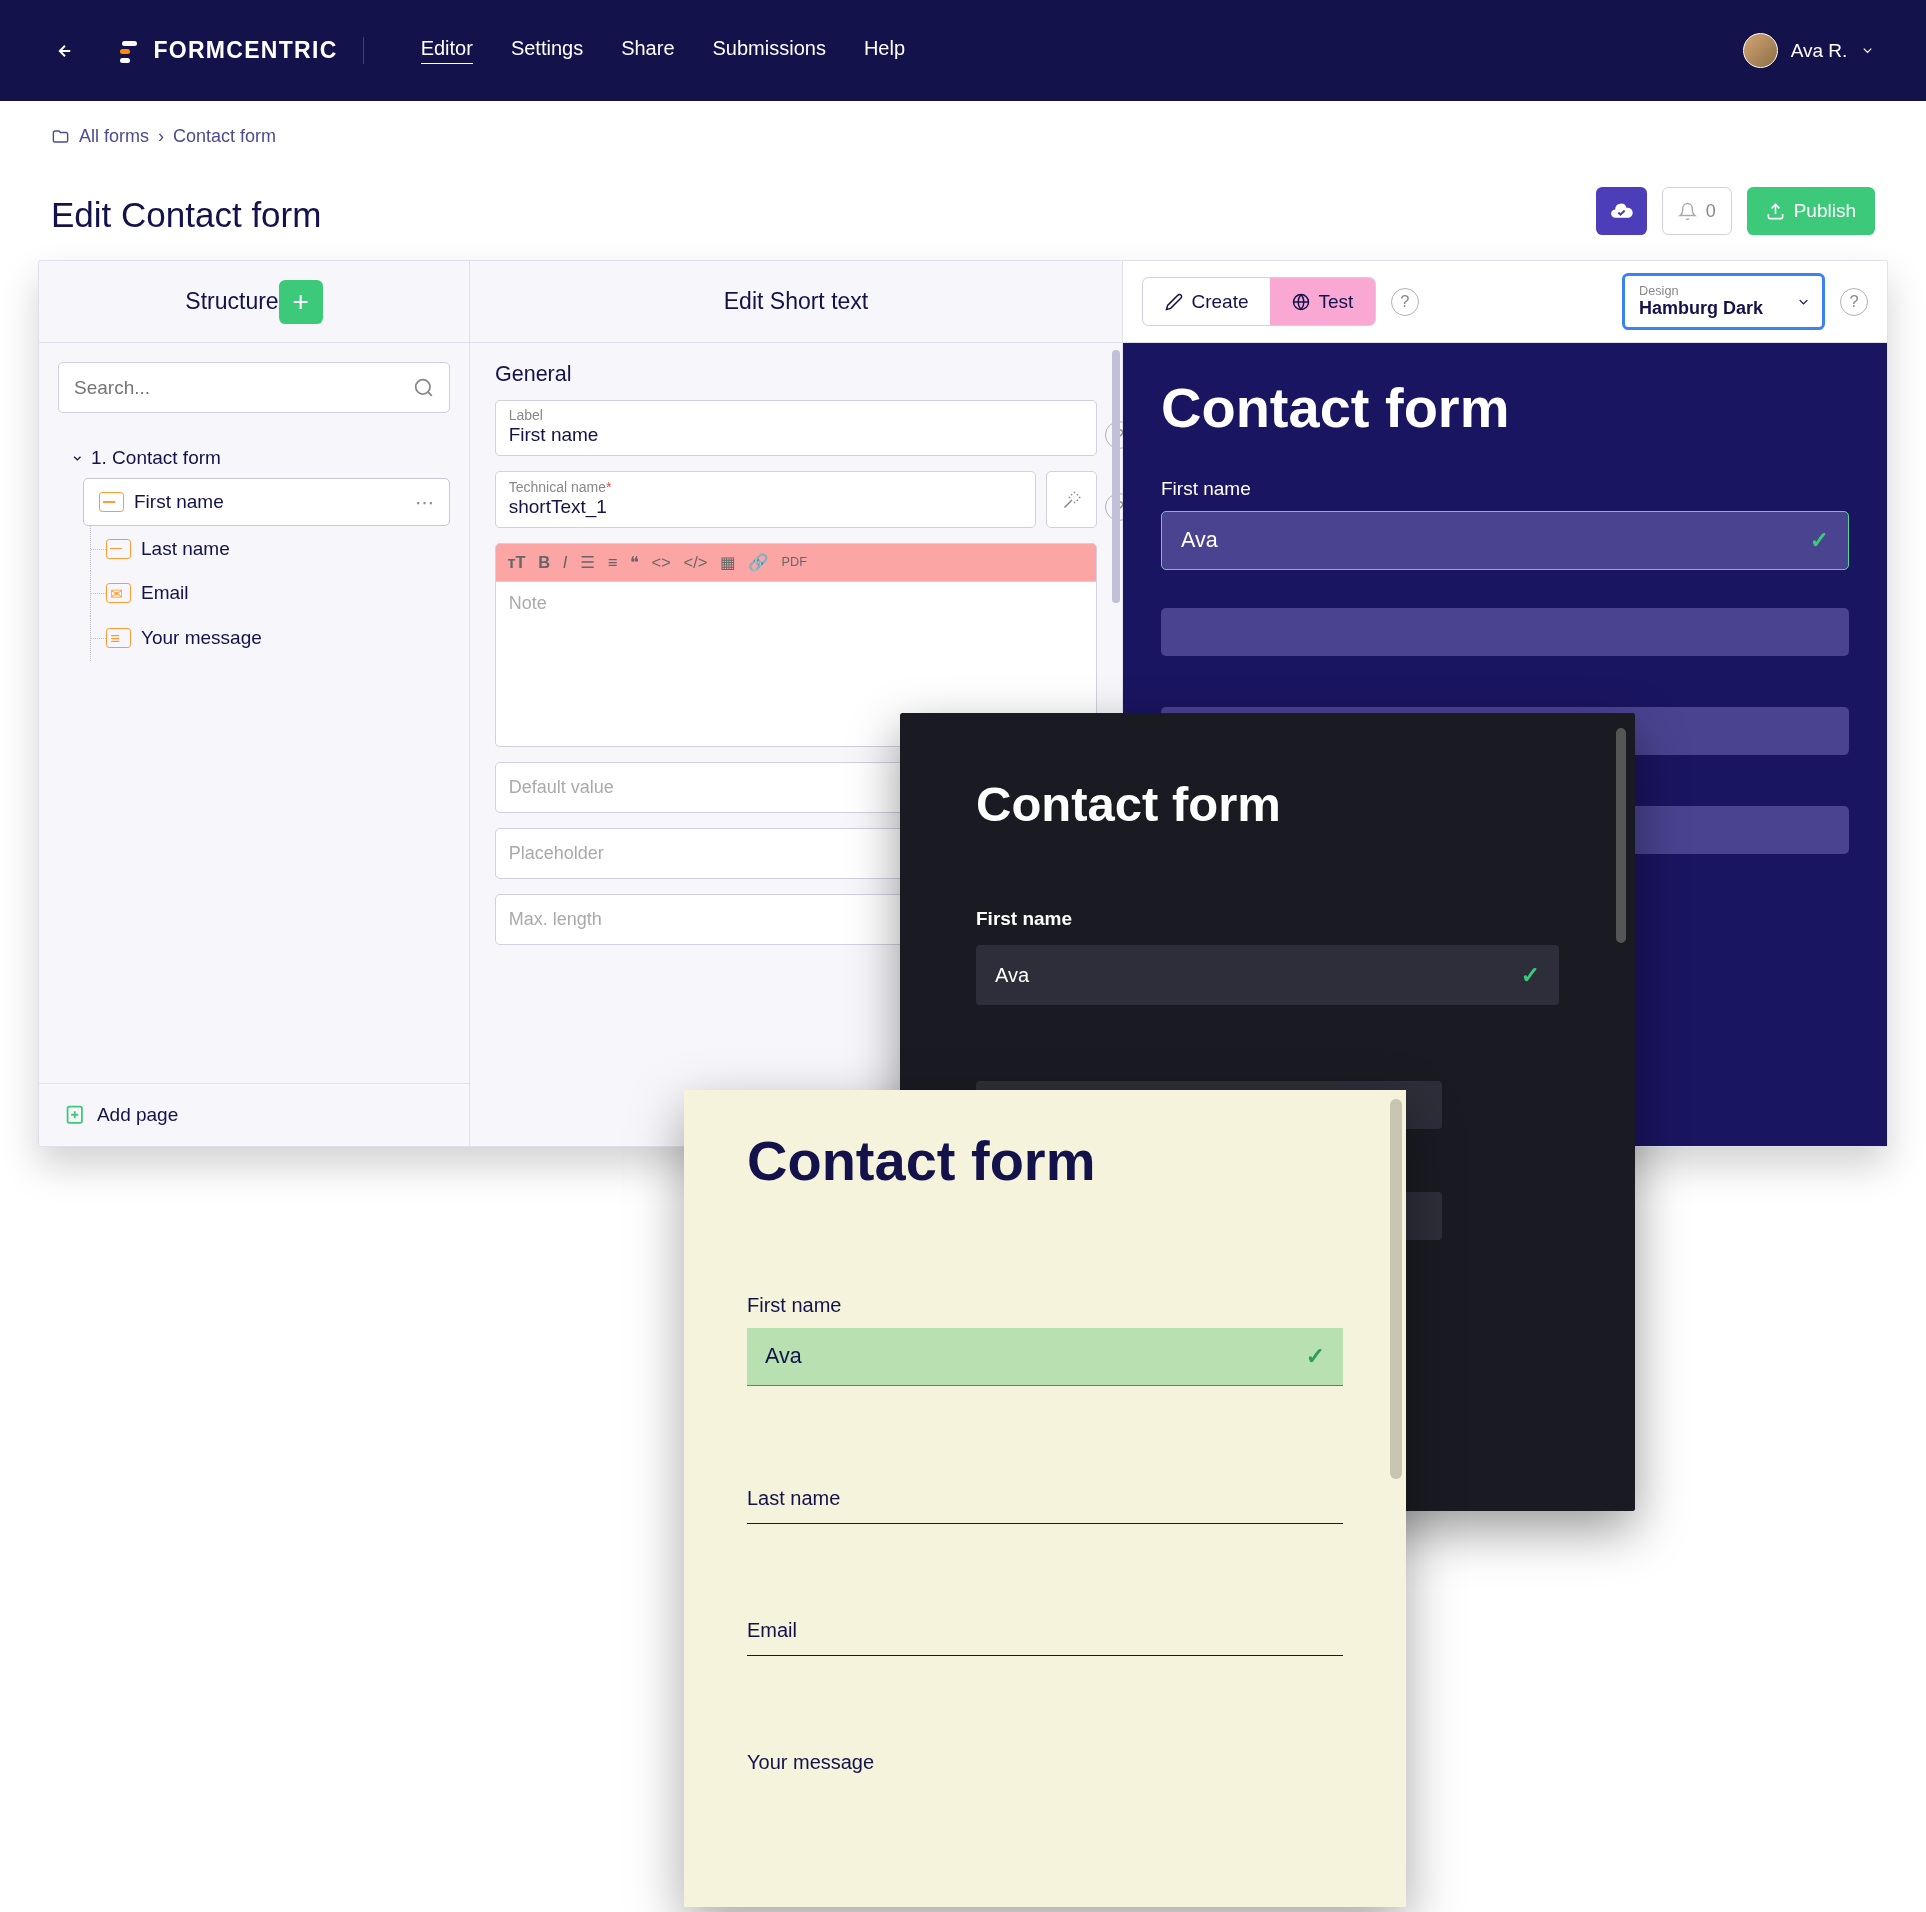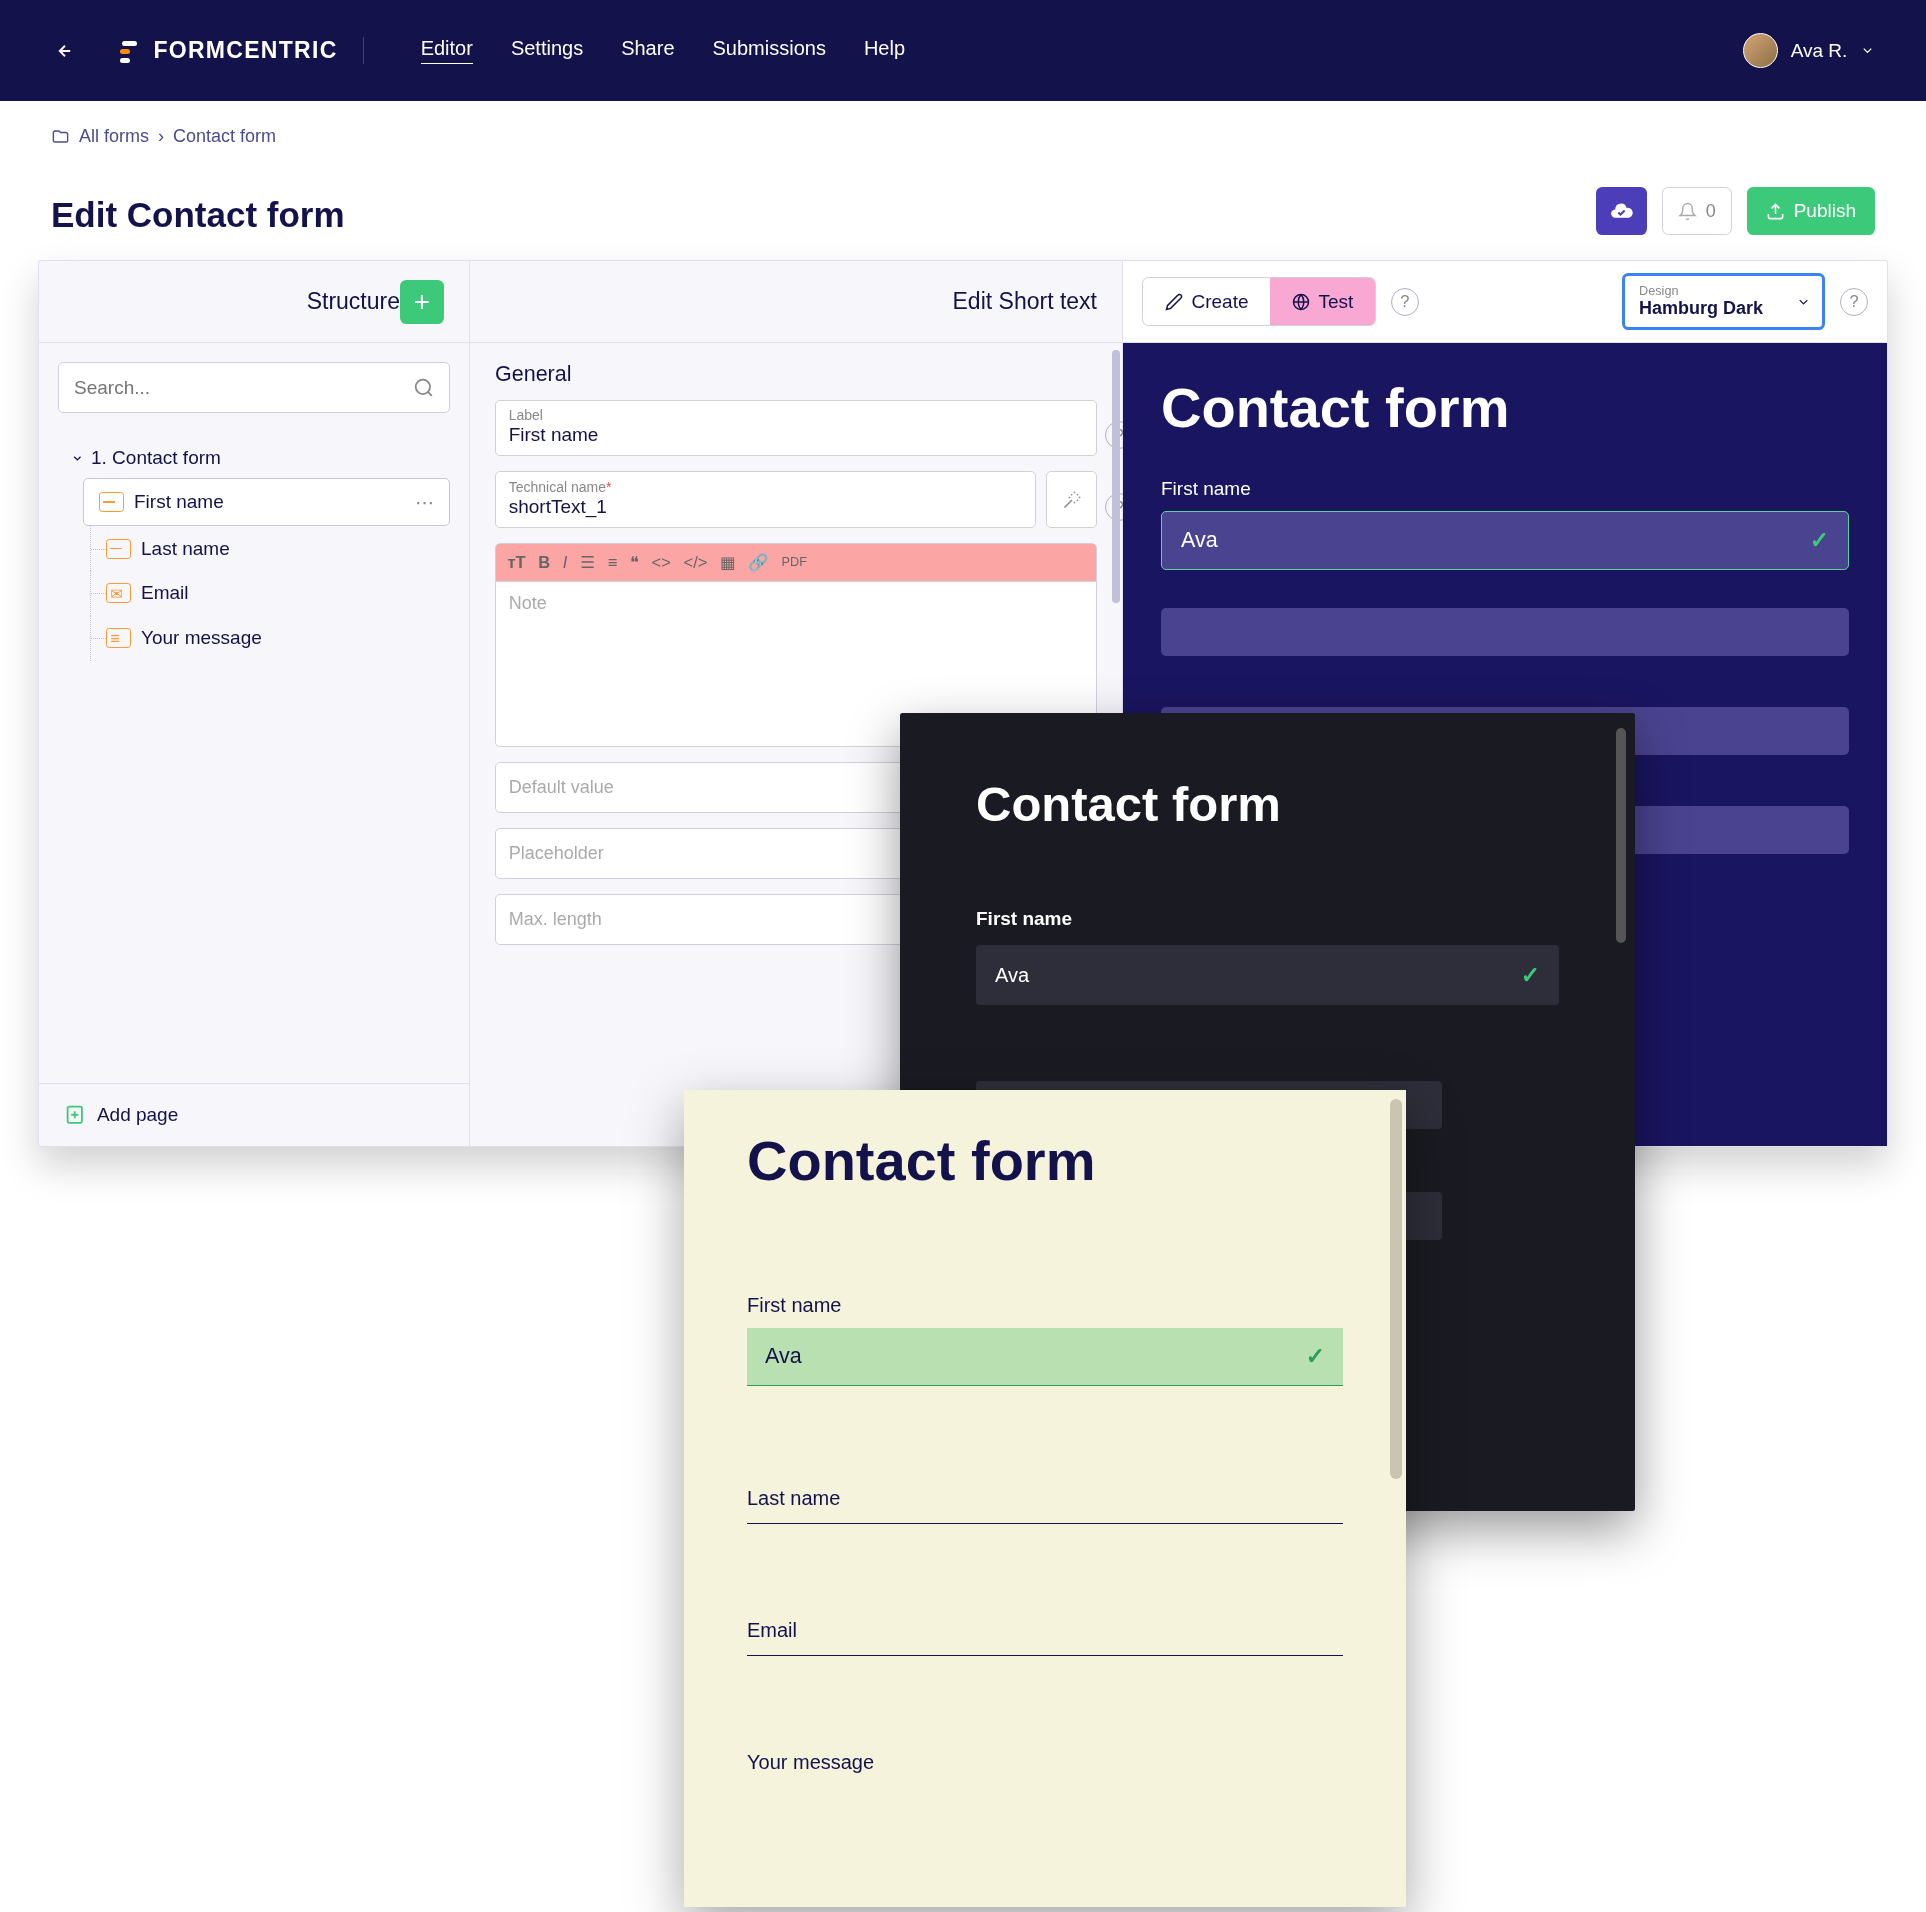--- a/index.html
+++ b/index.html
@@ -18,33 +18,33 @@
 .nav-link.active { border-bottom: 1.9px solid #fff; }
 .user-area { margin-left: auto; display: flex; align-items: center; gap: 12.7px; cursor: pointer; }
 .avatar { width: 35px; height: 35px; border-radius: 50%; background: linear-gradient(135deg,#d4a574,#8b6f47); border:1.3px solid #fff; }
 .user-name { font-size: 19px; }
 
 
 .subhead { padding: 25px 51px; display: flex; align-items: flex-end; justify-content: space-between; }
 .bc-wrap {}
 .breadcrumb { display: flex; align-items: center; gap: 9px; color: #4b4b8f; font-size: 18px; margin-bottom: 12.7px; }
 .breadcrumb a { color: #4b4b8f; cursor: pointer; }
-.page-title { font-size: 35px; font-weight: 700; color: #13124b; margin-top: 48px; }
+.page-title { font-size: 35px; font-weight: 400; color: #13124b; margin-top: 48px; }
 .head-actions { display: flex; align-items: center; gap: 15px; }
 .cloud-btn { width: 51px; height: 48px; background: #4c3db8; border-radius: 6.3px; display:flex; align-items:center; justify-content:center; cursor:pointer; }
 .notif-btn { height: 48px; padding: 0 15px; border:1px solid #d0d0e0; border-radius: 6.3px; display:flex; align-items:center; gap:9px; color:#888; cursor:pointer; font-size:18px; }
 .publish-btn { height: 48px; padding: 0 19px; background:#3cc97a; border-radius:6.3px; display:flex; align-items:center; gap:9px; color:#fff; font-size:19px; cursor:pointer; }
 
 
 .main { display: flex; margin: 0 38px; border:0.6px solid #e0e0ec; border-radius: 2.5px; background:#f6f6fb; height: 887px; box-shadow: 0 19px 38px rgba(0,0,0,0.18); position: relative; }
 .col1 { width: 431px; border-right: 0.6px solid #e0e0ec; display:flex; flex-direction:column; }
 .col2 { width: 653px; border-right: 0.6px solid #e0e0ec; }
 .col3 { flex:1; background:#fff; border-radius: 0 2.5px 2.5px 0; display:flex; flex-direction:column; }
 
-.col-head { height: 82px; display:flex; align-items:center; justify-content:flex-end; padding: 0 25px; border-bottom: 0.6px solid #e0e0ec; }
+.col-head { height: 82px; display:flex; align-items:center; justify-content:center; padding: 0 25px; border-bottom: 0.6px solid #e0e0ec; }
 .col-title { font-size: 23px; color:#13124b; font-weight:500; }
 .add-btn { width: 44px; height: 44px; background:#3cc97a; border-radius:6.3px; display:flex; align-items:center; justify-content:center; cursor:pointer; font-size:28px; color:#fff; }
 
 .search-box { margin: 19px 19px 12.7px; height: 51px; border:0.6px solid #d0d0e0; border-radius:5px; background:#fff; display:flex; align-items:center; padding:0 15px; }
 .search-box input { border:none; outline:none; flex:1; font-size:19px; color:#666; background:transparent; }
 
 .tree { padding: 12.7px 19px; flex:1; }
 .tree-root { display:flex; align-items:center; gap:7.6px; color:#13124b; font-size:19px; padding:9px 12.7px; cursor:pointer; }
 .tree-item { display:flex; align-items:center; gap:10px; padding: 11.4px 15px; margin-left: 32px; border-left: 1px dotted #c0c0d0; position:relative; cursor:pointer; font-size:19px; color:#13124b; }
 .tree-item::before { content:''; position:absolute; left:0; top:50%; width:15px; height:1px; border-top:1px dotted #c0c0d0; }

